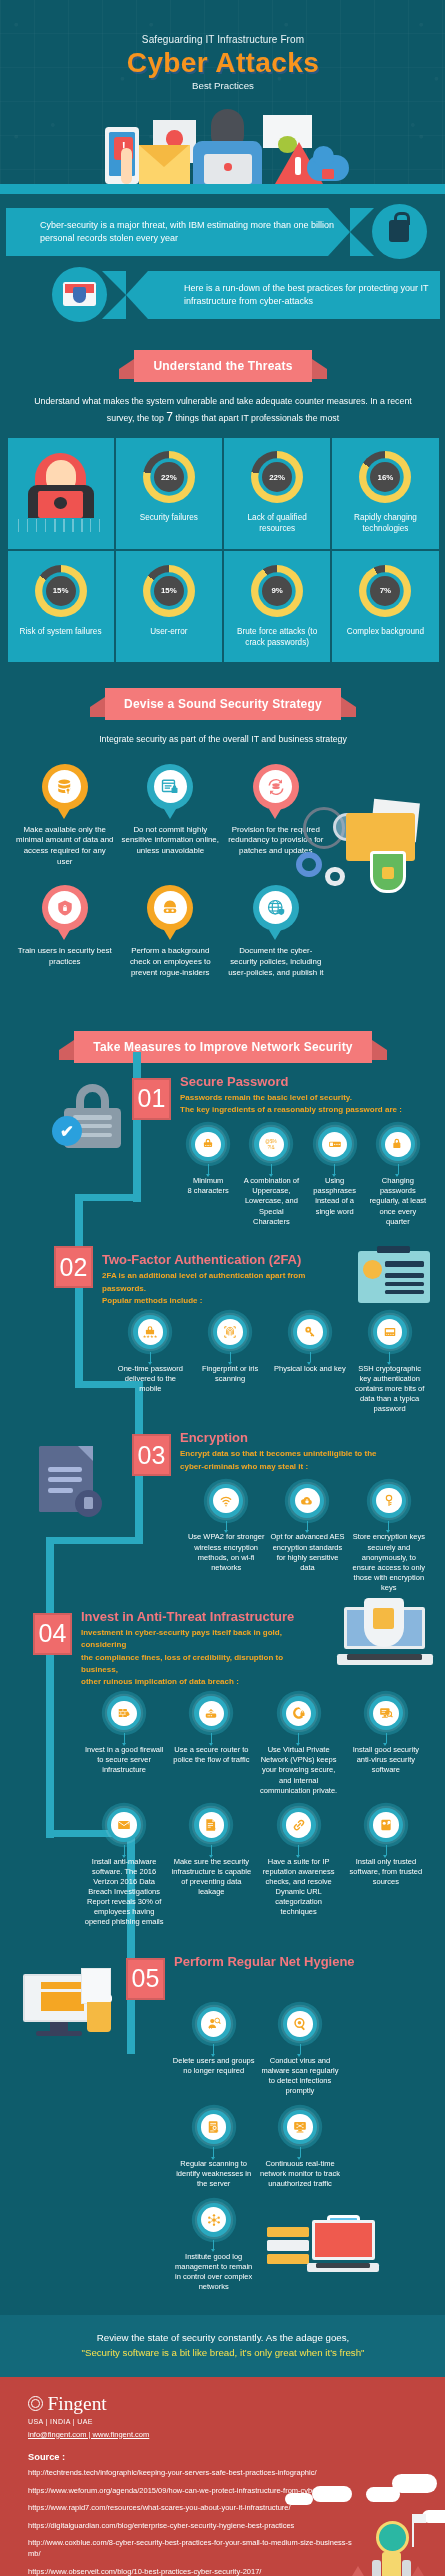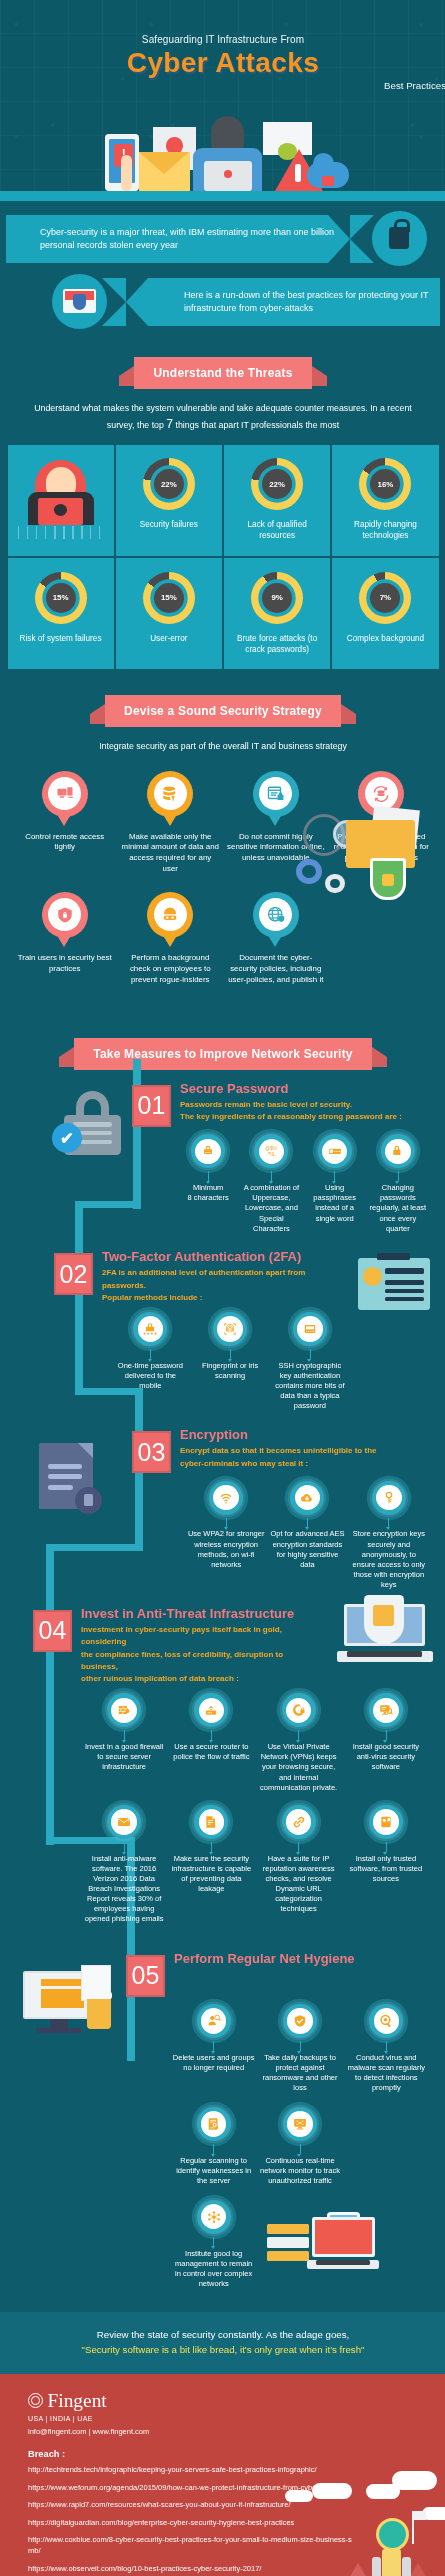--- a/index.html
+++ b/index.html
@@ -29,21 +29,21 @@
     background-color: #0d5867;
     padding: 34px 0 0;
     position: relative;
   }
   .hero-sub1 { text-align:center; font-size: 10px; letter-spacing:0.1px; color:#eef6f8; }
   .hero-title {
     text-align:center; font-size: 28px; font-weight: bold; color:#f7941e;
     letter-spacing:0.4px; line-height: 1.05; margin: 3px 0 2.2px;
     text-shadow: 1.5px 1.5px 0 rgba(90,90,180,.35);
   }
-  .hero-sub2 { text-align:right; font-size: 9.7px; color:#eef6f8; margin-bottom: 12px;}
+  .hero-sub2 { text-align:center; font-size: 9.7px; color:#eef6f8; margin-bottom: 5px;}
   .hero-art { height: 88px; position: relative; margin-top: 4.5px; }
 
   
   .phone { position:absolute; left:105px; bottom:0; width:34px; height:57px; background:#f1f3f4; border-radius:3.7px;}
   .phone:after{content:"";position:absolute;left:3.7px;top:5.2px;right:3.7px;bottom:7.5px;background:#3b97d3;border-radius:1.5px;}
   .badge-red{position:absolute;left:114px;bottom:24px;width:19.4px;height:22.4px;background:#ef5350;border-radius:3px;}
   .badge-red:after{content:"!";position:absolute;left:0;right:0;top:3px;text-align:center;font-size:12px;font-weight:bold;color:#fff;}
   .hand{position:absolute;left:121px;bottom:0px;width:11.2px;height:36px;background:#ffd9b3;border-radius:5.2px;}
   .envelope{position:absolute;left:139px;bottom:0;width:51px;height:39px;background:#fdd46a;}
   .envelope:after{content:"";position:absolute;left:0;top:0;border-left:25.4px solid transparent;border-right:25.4px solid transparent;border-top:22.4px solid #f5b942;}
@@ -255,21 +255,21 @@
   .closing .l1 { font-size:9.7px; line-height:1.6; }
   .closing .l2 { font-size:9.7px; line-height:1.6; color:#f6e14f; }
 
   
   .footer { background:#c0453f; position:relative; padding:16.5px 0 0; overflow:hidden; }
   .brand { display:flex; align-items:center; gap:4.5px; padding:0 0 0 28px; }
   .brand-mark { width:15px;height:15px;border-radius:50%;border:1.5px solid #fff;position:relative;}
   .brand-mark:after{content:"";position:absolute;left:2.2px;top:2.2px;right:2.2px;bottom:2.2px;border:0.7px solid #fff;border-radius:50%;}
   .brand-name { font-family:"Liberation Serif", serif; font-size:19.4px; line-height:1; }
   .brand-geo { font-size:7px; letter-spacing:0.4px; padding:5.2px 0 0 28px; }
-  .brand-contact { font-size:7.5px; padding:4.5px 0 0 28px; }
+  .brand-contact { font-size:7.5px; padding:4.5px 0 0 28px;text-decoration:underline; }
   .src-title { font-size:9.3px; font-weight:bold; padding:13.5px 0 6px 28px; }
   .src-list { padding:0 0 0 28px; }
   .src-item { font-size:7.5px; line-height:1.45; padding-bottom:6.7px; max-width:329px; word-break:break-all; }
   .footer-art { position:absolute; right:0; bottom:22.4px; width:157px; height:142px; pointer-events:none; }
   .cld { position:absolute; background:#fff; border-radius:15px; }
   .mnt { position:absolute; width:0;height:0;border-left:25.4px solid transparent;border-right:25.4px solid transparent;border-bottom:42px solid #d6615c;}
   .rocket { position:absolute; right:34px; bottom:13.5px; width:42px; height:90px; }
   .rk-globe{position:absolute;left:6px;top:0;width:33px;height:33px;border-radius:50%;background:#2bb7a3;border:3.7px solid #f5d76e;}
   .rk-body{position:absolute;left:12px;top:31px;width:19.4px;height:40px;background:#f5d76e;border-radius:3px;}
   .rk-fin{position:absolute;top:39px;width:9px;height:28px;background:#d7dbde;border-radius:3px;}
@@ -395,33 +395,20 @@
   </section>
 
   <section class="band circuit">
     <div class="sec-head-wrap">
       <div class="sec-head">Devise a Sound Security Strategy</div>
     </div>
     <div class="sec-desc">Integrate security as part of the overall IT and business strategy</div>
 
     <div class="pin-grid">
       <div class="pin-cell">
-        <div class="pin red">
-            <div class="inner">
-          <svg viewBox="0 0 24 24" fill="#f47a7a">
-                <rect x="2" y="5" width="12" height="9" rx="1"></rect>
-                <rect x="5" y="15" width="6" height="2"></rect>
-                <rect x="15" y="3" width="7" height="11" rx="1"></rect>
-                <rect x="16.5" y="15.5" width="6" height="1.6"></rect>
-              </svg>
-        </div>
-          </div>
-        <div class="pin-label">Control remote access tightly</div>
-      </div>
-      <div class="pin-cell">
         <div class="pin orange">
             <div class="inner">
           <svg viewBox="0 0 24 24" fill="#f5a623">
                 <ellipse cx="11" cy="5" rx="8" ry="3"></ellipse>
                 <path d="M3 7v4c0 1.7 3.6 3 8 3s8-1.3 8-3V7c0 1.7-3.6 3-8 3S3 8.7 3 7z"></path>
                 <path d="M3 13v4c0 1.7 3.6 3 8 3s8-1.3 8-3v-4c0 1.7-3.6 3-8 3s-8-1.3-8-3z"></path>
                 <circle cx="16" cy="17" r="4" fill="#fff"></circle>
                 <circle cx="16" cy="16" r="2" fill="#f5a623"></circle>
                 <rect x="15.3" y="17" width="1.5" height="4" fill="#f5a623"></rect>
               </svg>
@@ -621,21 +608,21 @@
             <div class="top"></div>
             <div class="av"></div>
           <div class="ln" style="top:10.5px;width:39px;height:6px;"></div>
           <div class="ln" style="top:22.4px;width:39px;"></div>
           <div class="ln" style="top:31px;width:39px;"></div>
           <div class="ln" style="top:39px;width:39px;"></div>
         </div>
       </div>
       <div class="step-head">
         <div class="numbox">02</div>
-        <div class="step-txt" style="max-width:224px;">
+        <div class="step-txt" style="max-width:224px;margin-top:10px;">
           <div class="step-title">Two-Factor Authentication (2FA)</div>
           <div class="step-desc" style="white-space:pre-line">2FA is an additional level of authentication apart from passwords.
 Popular methods include :</div>
         </div>
       </div>
       <div class="icon-row" style="grid-template-columns:repeat(4,1fr); padding-left:58px;">
         <div class="icon-cell">
           <div class="hex-ico">
               <div class="ic">
             <svg viewBox="0 0 24 24" fill="#f5a623">
@@ -659,20 +646,33 @@
                   <path d="M12 9c-1.3 0-2 1-2 2.5V18"></path>
                   <path d="M12 4c4 0 6 3 6 6v6"></path>
                   <path d="M12 6.5c2.6 0 4 2 4 4v6"></path>
                   <path d="M12 9c1.3 0 2 1 2 2.5V18"></path>
                   <path d="M3 3h3M3 3v3M21 3h-3M21 3v3M3 21h3M3 21v-3M21 21h-3M21 21v-3" stroke-width="1.8"></path>
                 </svg>
           </div>
             </div>
           <div class="arw"></div>
           <div class="ic-label">Fingerprint or iris scanning</div>
+        </div>
+        <div class="icon-cell">
+          <div class="hex-ico">
+              <div class="ic">
+            <svg viewBox="0 0 24 24" fill="#f5a623">
+                  <circle cx="9" cy="8" r="5"></circle>
+                  <circle cx="9" cy="8" r="1.8" fill="#fff"></circle>
+                  <path d="M12.5 11l7 7-2 2-1.6-1.6-1.4 1.4-1.6-1.6 1.4-1.4-2.4-2.4z"></path>
+                </svg>
+          </div>
+            </div>
+          <div class="arw"></div>
+          <div class="ic-label">Physical lock and key</div>
         </div>
         <div class="icon-cell">
           <div class="hex-ico">
               <div class="ic">
             <svg viewBox="0 0 24 24">
                   <rect x="3" y="5" width="18" height="14" rx="1.5" fill="#f5a623"></rect>
                   <rect x="5" y="7.5" width="14" height="5" fill="#fff"></rect>
                   <g fill="#fff">
                     <circle cx="6.5" cy="16" r=".9"></circle>
                     <circle cx="9.5" cy="16" r=".9"></circle>
@@ -930,32 +930,20 @@
                   <circle cx="9" cy="7" r="3.6"></circle>
                   <path d="M2.5 19c0-3.6 2.9-6 6.5-6s6.5 2.4 6.5 6z"></path>
                   <circle cx="17.5" cy="6" r="4" fill="none" stroke="#f5a623" stroke-width="1.6"></circle>
                   <line x1="20.3" y1="8.8" x2="23" y2="11.5" stroke="#f5a623" stroke-width="2"></line>
                   <path d="M4 16l4 4M8 16l-4 4" stroke="#f5a623" stroke-width="1.6"></path>
                 </svg>
           </div>
             </div>
           <div class="arw"></div>
           <div class="ic-label">Delete users and groups no longer required</div>
-        </div>
-        <div class="icon-cell">
-          <div class="hex-ico">
-              <div class="ic">
-            <svg viewBox="0 0 24 24" fill="#f5a623">
-                  <path d="M12 2 3 6v6c0 5 4 8.6 9 10 5-1.4 9-5 9-10V6z"></path>
-                  <path d="M7.6 12l3 3 5.8-5.8" fill="none" stroke="#fff" stroke-width="2.2" stroke-linecap="round"></path>
-                </svg>
-          </div>
-            </div>
-          <div class="arw"></div>
-          <div class="ic-label">Take daily backups to protect against ransomware and other loss</div>
         </div>
         <div class="icon-cell">
           <div class="hex-ico">
               <div class="ic">
             <svg viewBox="0 0 24 24" fill="#f5a623">
                   <circle cx="11" cy="10" r="7.5" fill="none" stroke="#f5a623" stroke-width="2.6"></circle>
                   <circle cx="11" cy="10" r="3"></circle>
                   <rect x="15" y="15.2" width="3.2" height="8" rx="1.6" transform="rotate(-45 16.6 19)"></rect>
                 </svg>
           </div>
@@ -1084,21 +1072,21 @@
       </div>
     </div>
 
     <div class="brand">
       <div class="brand-mark"></div>
       <div class="brand-name">Fingent</div>
     </div>
     <div class="brand-geo">USA | INDIA | UAE</div>
     <div class="brand-contact">info@fingent.com  |  www.fingent.com</div>
 
-    <div class="src-title">Breach :</div>
+    <div class="src-title">Source :</div>
     <div class="src-list">
       <div class="src-item">http://techtrends.tech/infographic/keeping-your-servers-safe-best-practices-infographic/</div>
       <div class="src-item">https://www.weforum.org/agenda/2015/09/how-can-we-protect-infrastructure-from-cyber-attacks/</div>
       <div class="src-item">https://www.rapid7.com/resources/what-scares-you-about-your-it-infrastructure/</div>
       <div class="src-item">https://digitalguardian.com/blog/enterprise-cyber-security-hygiene-best-practices</div>
       <div class="src-item">http://www.coxblue.com/8-cyber-security-best-practices-for-your-small-to-medium-size-business-smb/</div>
       <div class="src-item">https://www.observeit.com/blog/10-best-practices-cyber-security-2017/</div>
       <div class="src-item">https://www.entrepreneur.com/article/281042</div>
     </div>
 

